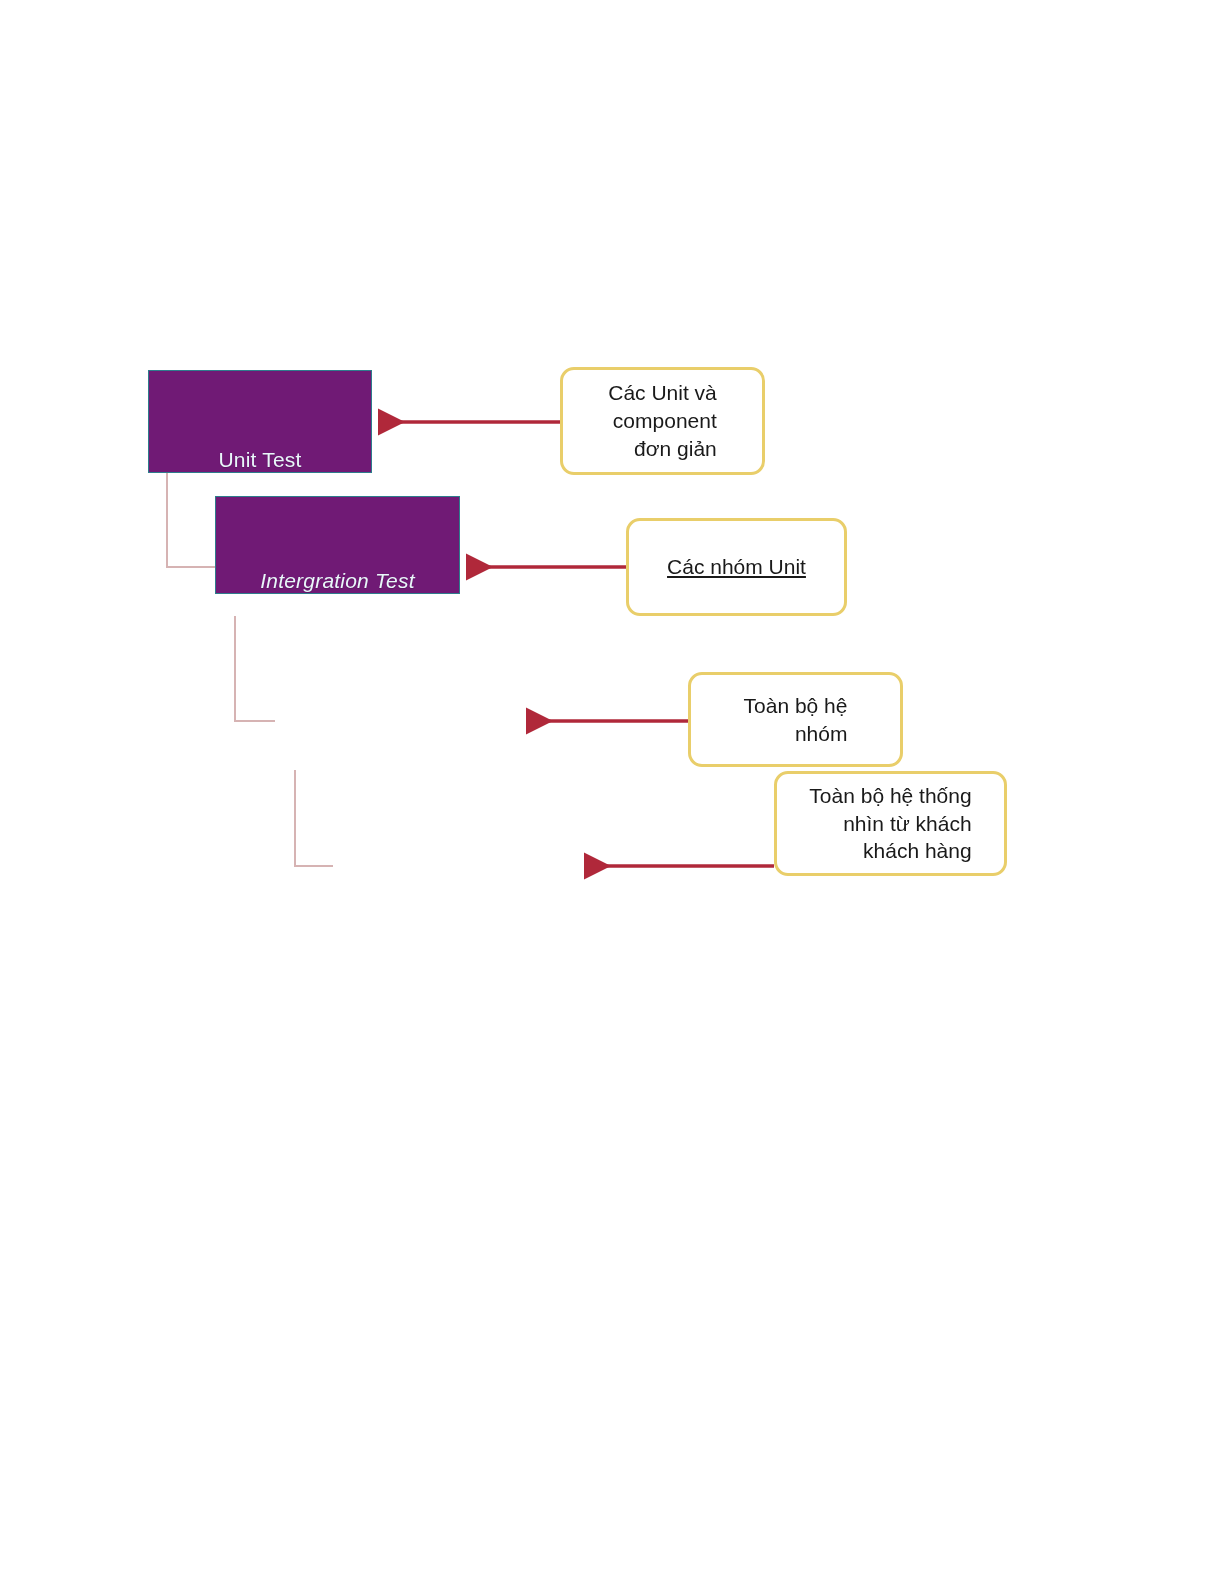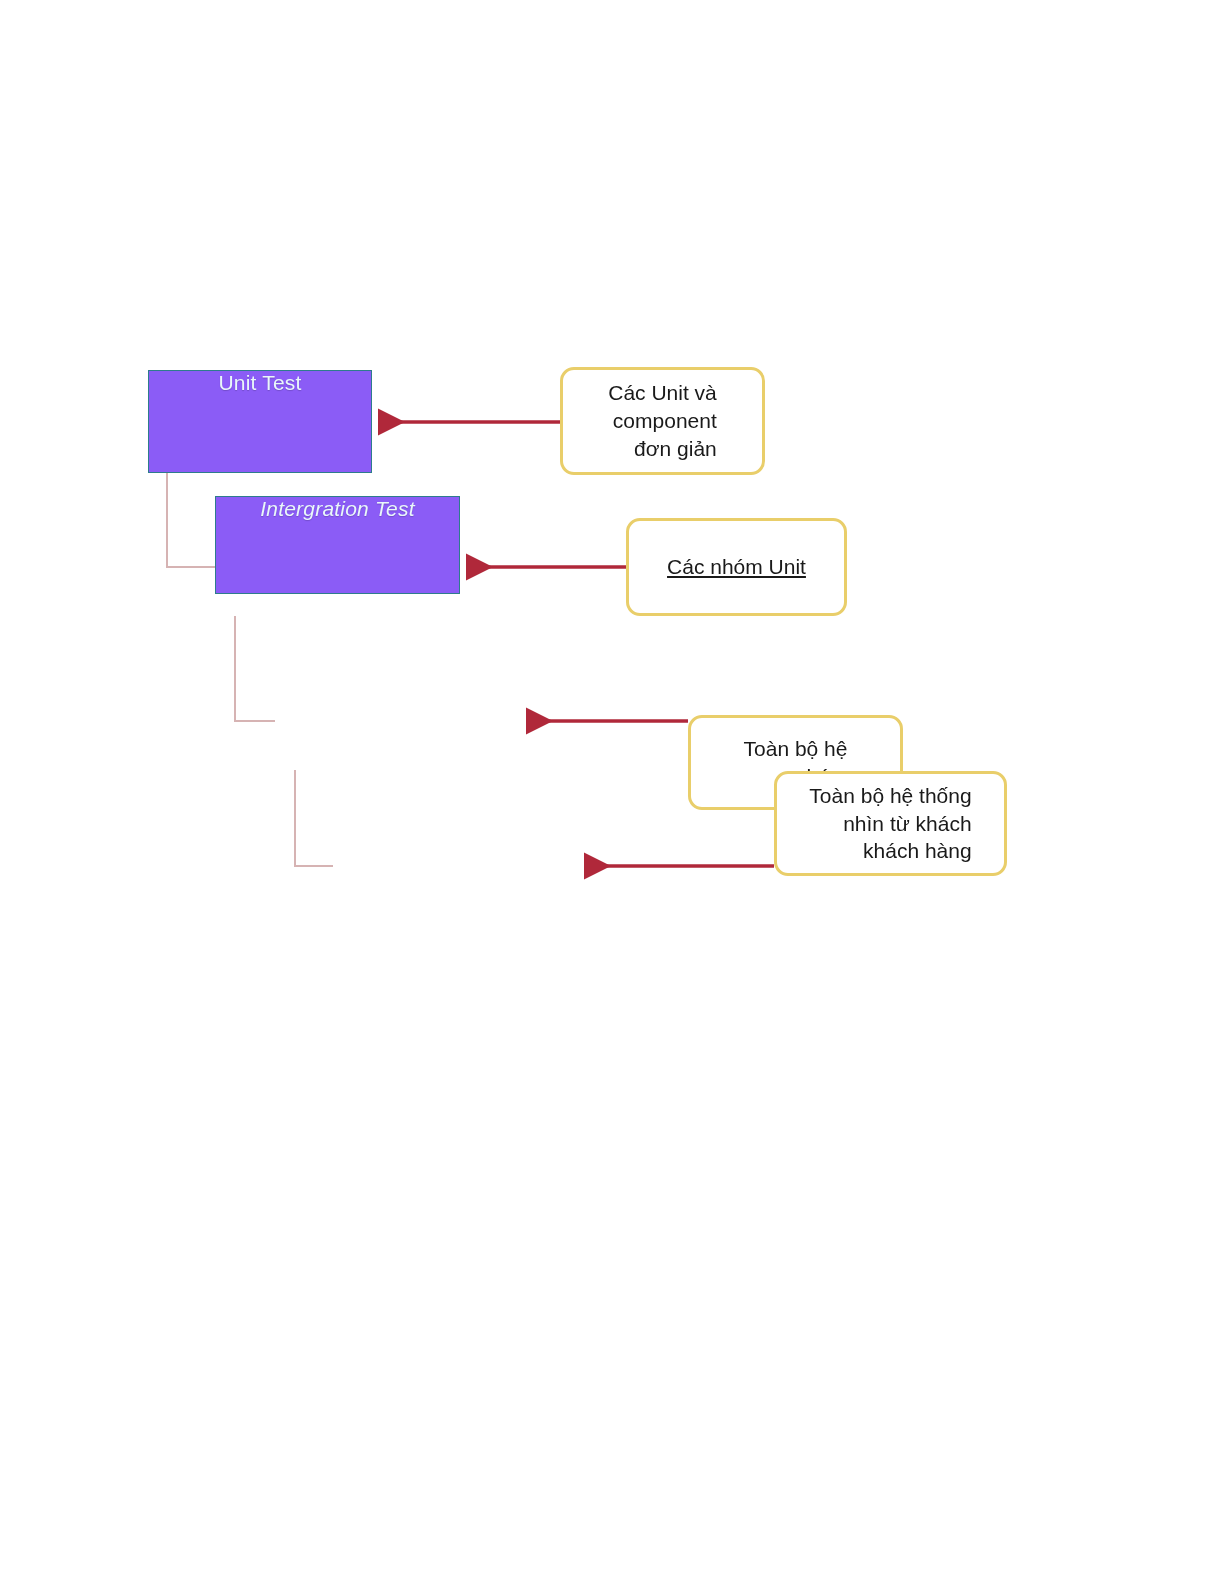--- a/index.html
+++ b/index.html
@@ -26,24 +26,24 @@
     position: absolute;
     left: 0;
     top: 0;
     width: 1225px;
     height: 1585px;
     pointer-events: none;
   }
   .stage-box {
     position: absolute;
     box-sizing: border-box;
-    background: #8b5cf6;
+    background: #701a75;
     border: 1px solid #2E7C8C;
     display: flex;
-    align-items: flex-start;
+    align-items: flex-end;
     justify-content: center;
     color: #E9F7FA;
     font-size: 21px;
     letter-spacing: 0.2px;
     text-shadow: 0 1px 1px rgba(0,0,0,0.18);
     white-space: nowrap;
   }
   .callout-box {
     position: absolute;
     box-sizing: border-box;
@@ -106,21 +106,21 @@
       <span>đơn giản</span>
     </div>
   </div>
 
   <div class="callout-box" style="left:626px; top:518px; width:221px; height:98px;text-decoration:underline;">
     <div>
       <span>Các nhóm Unit</span>
     </div>
   </div>
 
-  <div class="callout-box" style="left:688px; top:672px; width:215px; height:95px;margin-top:43px;">
+  <div class="callout-box" style="left:688px; top:672px; width:215px; height:95px;">
     <div>
       <span>Toàn bộ hệ</span>
       <span>nhóm</span>
     </div>
   </div>
 
   <div class="callout-box" style="left:774px; top:771px; width:233px; height:105px;">
     <div>
       <span>Toàn bộ hệ thống</span>
       <span>nhìn từ khách</span>

